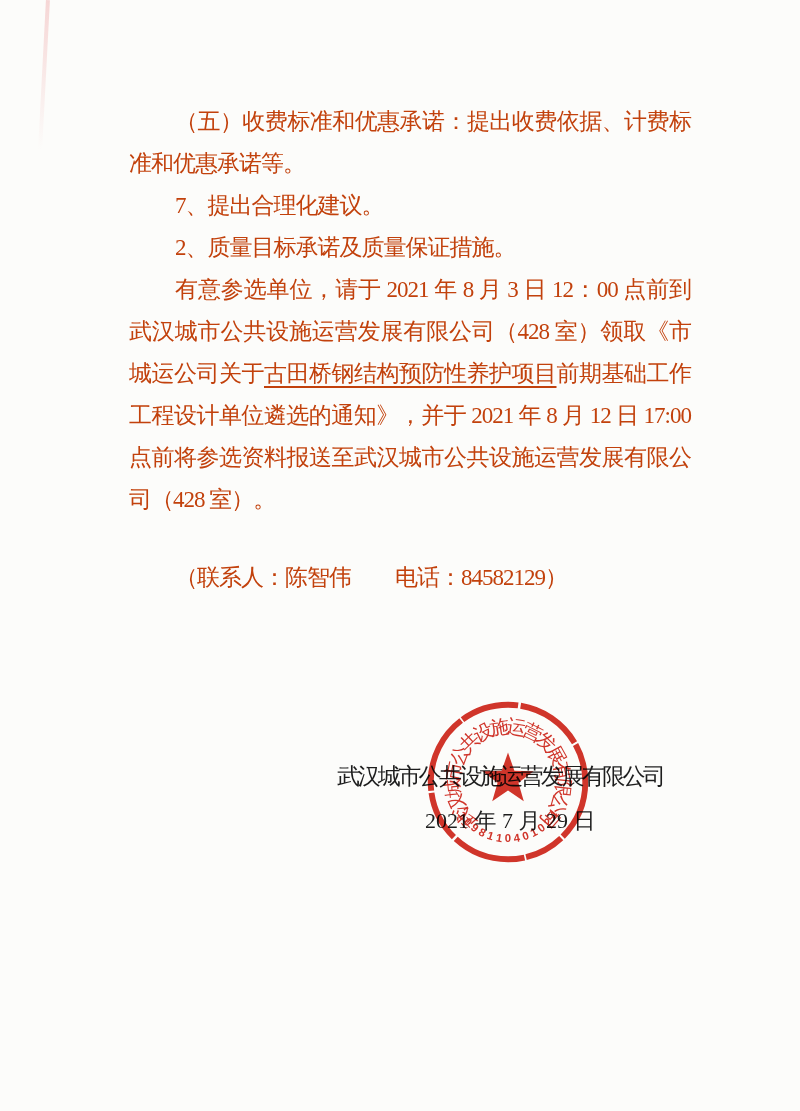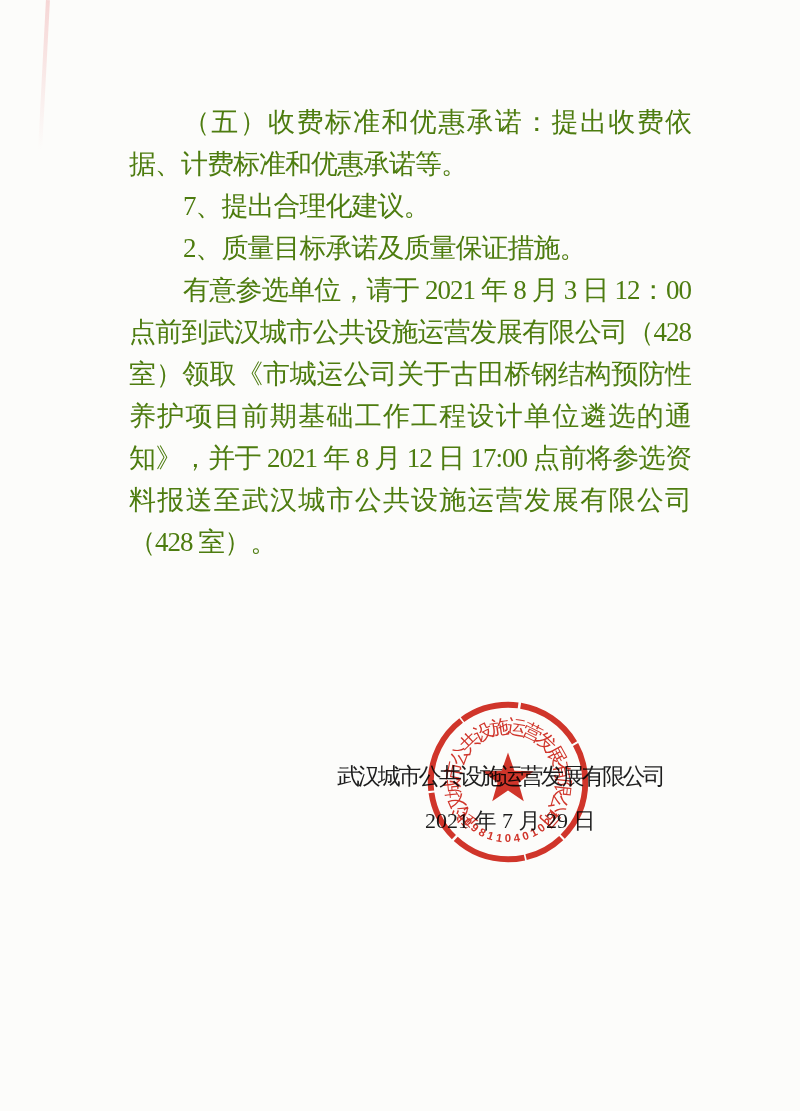--- a/index.html
+++ b/index.html
@@ -8,26 +8,27 @@
     background:#fcfcfa;
     font-family:"Liberation Serif","DejaVu Serif",serif;
   }
   .scan-mark{
     position:absolute;left:42px;top:0;width:4px;height:150px;
     background:linear-gradient(to bottom, rgba(238,168,168,.45), rgba(238,168,168,0));
     transform:rotate(3deg);
   }
   .doc-body{
     position:absolute;left:129px;top:101px;width:562px;
-    font-size:27px;line-height:42px;letter-spacing:-1px;
-    color:#4d7c0f;text-align:justify;
+    font-size:23px;line-height:42px;letter-spacing:-1px;
+    color:#c2410c;text-align:justify;
   }
   .doc-body p{margin:0;text-indent:2em;}
   .doc-body p.contact{margin-top:36px;}
   .u{
+    text-decoration:underline;
     text-underline-offset:5px;
     text-decoration-thickness:1.5px;
   }
   .sig-company{
     position:absolute;left:337px;top:761px;
     font-size:23px;letter-spacing:-2.6px;color:#1d1d1d;white-space:nowrap;
   }
   .sig-date{
     position:absolute;left:425px;top:806px;
     font-size:22px;letter-spacing:0;color:#1d1d1d;white-space:nowrap;
@@ -42,20 +43,21 @@
 </head>
 <body>
 
 <div class="scan-mark"></div>
 
 <div class="doc-body">
   <p>（五）收费标准和优惠承诺：提出收费依据、计费标准和优惠承诺等。</p>
   <p>7、提出合理化建议。</p>
   <p>2、质量目标承诺及质量保证措施。</p>
   <p><span>有意参选单位，请于 2021 年 8 月 3 日 12：00 点前到武汉城市公共设施运营发展有限公司（428 室）领取《市城运公司关于</span><span class="u">古田桥钢结构预防性养护项目</span><span>前期基础工作工程设计单位遴选的通知》，并于 2021 年 8 月 12 日 17:00 点前将参选资料报送至武汉城市公共设施运营发展有限公司（428 室）。</span></p>
+  <p class="contact">（联系人：陈智伟　　电话：84582129）</p>
 </div>
 
 <div class="sig-company">武汉城市公共设施运营发展有限公司</div>
 <div class="sig-date">2021 年 7 月 29 日</div>
 
 <div class="seal">
   <svg viewBox="0 0 200 200" width="168" height="168">
     <circle cx="100" cy="100" r="92" fill="none" stroke-width="7" stroke-dasharray="72 2.5 48 2 88 3 60 2.5 95 2 70 3 80 2.5 50 2" stroke="#cf2318"></circle>
     <g id="sealRingChars" class="ring" font-size="23" fill="#cf2318">
         <text x="100" y="42" text-anchor="middle" transform="rotate(-131.25 100 100)">武</text>

